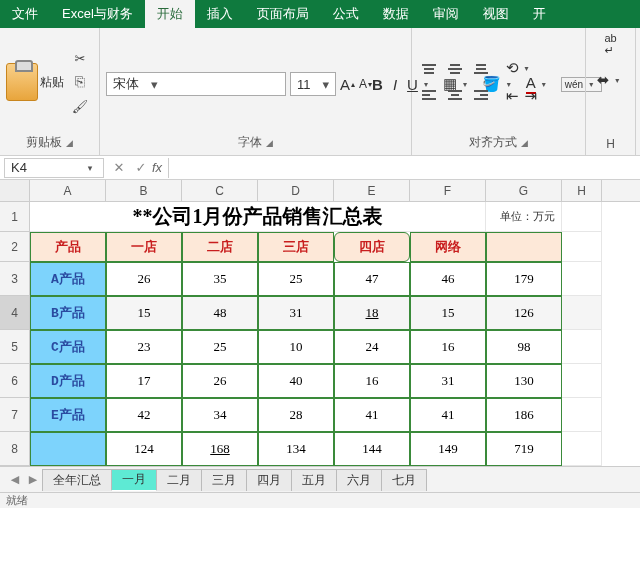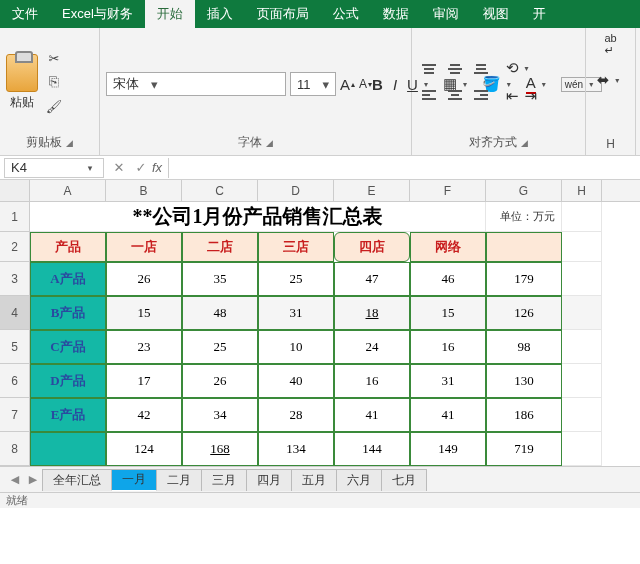--- a/index.html
+++ b/index.html
@@ -4,21 +4,21 @@
 <style>
 *{box-sizing:border-box;margin:0;padding:0;font-family:"Microsoft YaHei",SimSun,sans-serif}
 body{background:#fff;width:640px;height:564px;overflow:hidden;font-size:12px;color:#333}
 .ribbon-tabs{display:flex;background:#0f7a3e;height:28px;align-items:stretch}
 .ribbon-tabs .tab{padding:0 12px;display:flex;align-items:center;color:#fff;font-size:13px;cursor:pointer}
 .ribbon-tabs .tab.active{background:#f3f3f3;color:#2a6b3c}
 .ribbon{background:#f3f3f3;border-bottom:1px solid #d0d0d0;height:128px;display:flex}
 .group{border-right:1px solid #d0d0d0;display:flex;flex-direction:column;justify-content:space-between;padding:4px 6px 2px}
 .group-label{text-align:center;font-size:12px;color:#555;padding:2px 0;display:flex;justify-content:center;align-items:center;gap:4px}
 .group-body{flex:1;display:flex;align-items:center;gap:6px}
-.paste-big{display:flex;flex-direction:column;align-items:center;gap:2px;cursor:pointer}
+.paste-big{display:flex;flex-direction:row;align-items:center;gap:2px;cursor:pointer}
 .clip-icon{width:32px;height:38px;background:linear-gradient(#f9d08a,#e8a53c);border:1px solid #c8851e;border-radius:3px;position:relative}
 .clip-icon:before{content:"";position:absolute;top:-4px;left:8px;width:14px;height:8px;border:2px solid #888;border-radius:3px 3px 0 0;background:#ddd}
 .mini-col{display:flex;flex-direction:column;gap:6px}
 .mini-btn{width:20px;height:18px;display:flex;align-items:center;justify-content:center;cursor:pointer;font-size:13px;color:#444}
 .font-row{display:flex;gap:4px;align-items:center}
 .combo{display:flex;align-items:center;border:1px solid #aaa;background:#fff;height:24px}
 .combo span{padding:0 6px;font-size:13px}
 .caret{width:14px;text-align:center;color:#555;font-size:9px;cursor:pointer}
 .font-buttons{display:flex;gap:10px;align-items:center}
 .fb{cursor:pointer;font-size:15px;color:#333;display:flex;align-items:center;gap:1px}
@@ -38,27 +38,27 @@
 .corner{width:30px;border-right:1px solid #ccc;background:#eee}
 .ch{border-right:1px solid #ccc;text-align:center;line-height:22px;font-size:12px;color:#555}
 .rows{display:flex;flex-direction:column}
 .row{display:flex}
 .rh{width:30px;background:#f3f3f3;border-right:1px solid #ccc;border-bottom:1px solid #ccc;text-align:center;font-size:12px;color:#555;display:flex;align-items:center;justify-content:center}
 .rh.sel{background:#d4d4d4}
 .cell{border-right:1px solid #e6e6e6;border-bottom:1px solid #e6e6e6;display:flex;align-items:center;justify-content:center;font-size:13px}
 .title-cell{font-family:SimSun,serif;font-size:20px;font-weight:bold;color:#000;justify-content:center}
 .unit-cell{font-size:11px;justify-content:flex-end;padding-right:6px}
 .hdr-cell{background:#fde8d8;color:#c81e1e;font-weight:bold;border:1px solid #3a8a3a!important}
-.prod-cell{background:#14b8a6;color:#2a4aa0;font-weight:bold;font-family:Liberation Serif, serif;border:1px solid #3a8a3a!important}
+.prod-cell{background:#7dd3fc;color:#2a4aa0;font-weight:bold;font-family:Liberation Mono, monospace;border:1px solid #3a8a3a!important}
 .data-cell{font-family:SimSun,serif;border:1px solid #3a8a3a!important;color:#000}
 .tot-cell{font-family:SimSun,serif;border:1px solid #3a8a3a!important;color:#000}
 .sheet-tabs{display:flex;align-items:center;height:26px;background:#f3f3f3;border-top:1px solid #ccc;padding-left:6px;gap:0}
 .nav-arr{width:18px;text-align:center;color:#888;cursor:pointer;font-size:11px}
 .st{padding:0 10px;height:22px;display:flex;align-items:center;border:1px solid #bbb;border-bottom:none;background:#eaeaea;font-size:12px;cursor:pointer;margin-right:-1px}
-.st.active{background:#0ea5e9;border-bottom:1px solid #fff;position:relative;z-index:1}
+.st.active{background:#5eead4;border-bottom:1px solid #fff;position:relative;z-index:1}
 .status{height:16px;background:#f3f3f3;border-top:1px solid #ccc;font-size:11px;color:#666;padding-left:6px;display:flex;align-items:center}
 .sel-row-bg{background:#f5f5f5}
 .underline-a{border-bottom:2px solid #c00000;padding-bottom:1px}
 .scissors{color:#444}
 </style>
 </head>
 <body>
 
 <div class="ribbon-tabs" id="rtabs">
     <div class="tab">文件</div>

